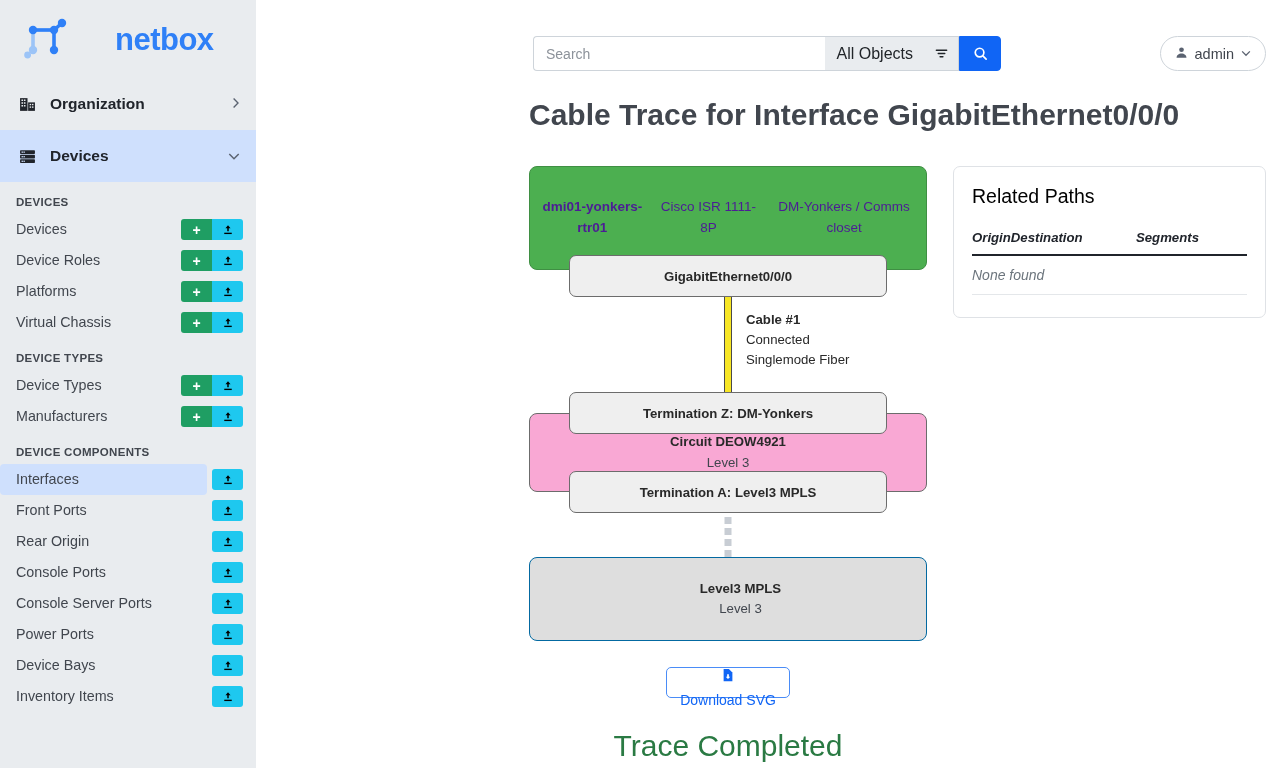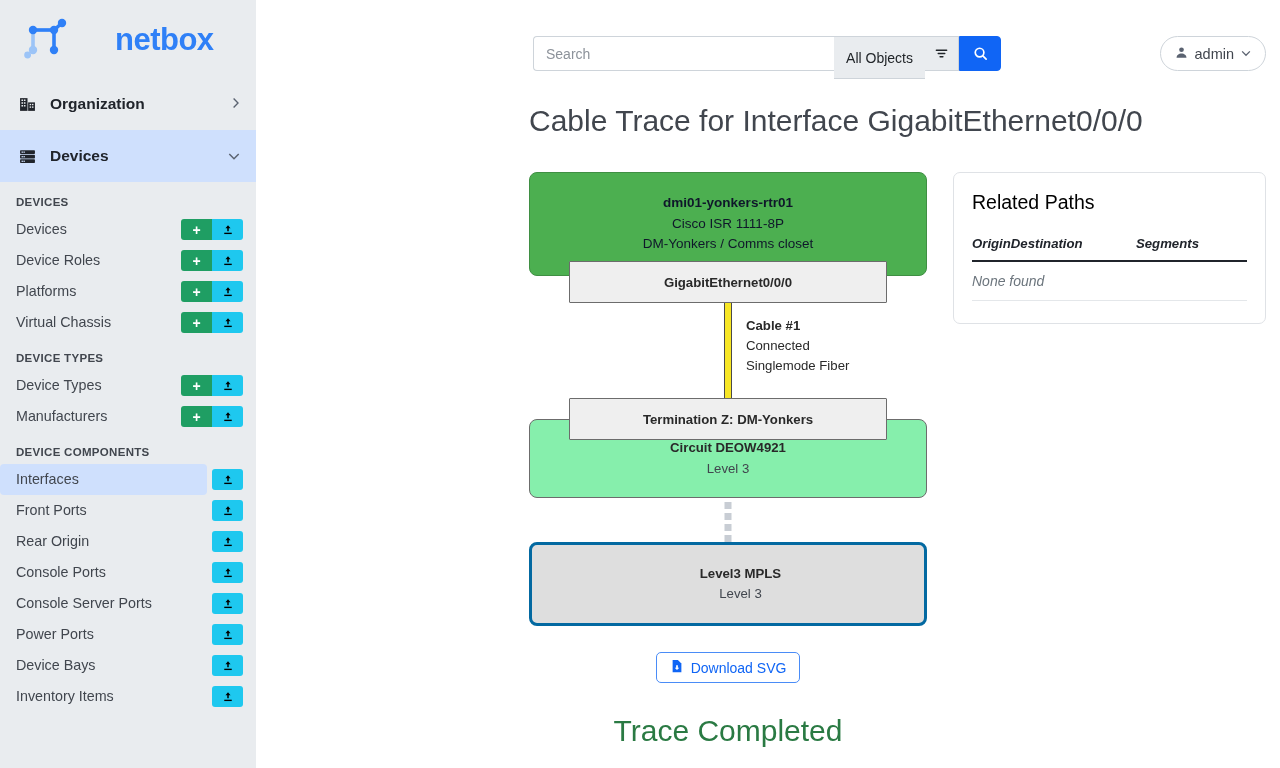--- a/index.html
+++ b/index.html
@@ -80,23 +80,23 @@
     flex: 1 1 auto; height: 35px;
     border: 1px solid #ced4da; border-right: none;
     border-radius: 4px 0 0 4px;
     padding: 0 12px; font-size: 14px; color: #212529;
     background: #fff; outline: none;
     font-family: "Liberation Sans", sans-serif;
   }
   .search-input::placeholder { color: #8c929a; }
   .search-scope {
     display: flex; align-items: center; justify-content: center;
-    padding: 0 12px; height: 43px;
+    padding: 0 12px; height: 35px;
     background: #e9ecef; border: 1px solid #ced4da; border-left: none; border-right: none;
-    font-size: 14px; color: #212529; cursor: pointer; white-space: nowrap;
+    font-size: 16px; color: #212529; cursor: pointer; white-space: nowrap;
   }
   .search-filter {
     display: flex; align-items: center; justify-content: center;
     width: 34px; height: 35px;
     background: #e9ecef; border: 1px solid #ced4da; border-left: none;
     cursor: pointer; color: #212529;
   }
   .search-go {
     display: flex; align-items: center; justify-content: center;
     width: 42px; height: 35px; background: #1065f5;
@@ -106,91 +106,91 @@
   .user-menu {
     position: absolute; right: 14px; top: 18px;
     display: flex; align-items: center; gap: 7px;
     height: 35px; padding: 0 14px;
     border: 1px solid #ced4da; border-radius: 18px;
     background: #fff; font-size: 14.5px; color: #41464e; cursor: pointer;
   }
   .user-menu .caret { font-size: 9px; color: #5a6270; }
 
   .page-title {
-    font-size: 30px; font-weight: 400; color: #41464e;
-    padding: 0 0 0 273px; margin-top: 15px; line-height: 1.2;
+    font-size: 30px; font-weight: 700; color: #41464e;
+    padding: 0 0 0 273px; margin-top: 9px; line-height: 1.2;
   }
 
   .content { display: flex; padding: 0 14px 0 273px; margin-top: 33px; }
   .left-col { width: 398px; flex: 0 0 398px; }
   .right-col { flex: 1 1 auto; padding-left: 26px; }
 
   
   .trace { position: relative; width: 398px; }
   .node-device {
     width: 398px; height: 104px; background: #4caf50;
     border: 1px solid #3f8f43; border-radius: 8px;
-    display: flex; flex-direction: column; align-items: center; justify-content: center;
-    color: #0f172a; text-align: center;
+    display: flex; flex-direction: row; align-items: center; justify-content: center;
+    color: #4c1d95; text-align: center;
   }
   .node-device .n1 { font-size: 13.5px; font-weight: 700; line-height: 1.55; }
   .node-device .n2, .node-device .n3 { font-size: 13.5px; font-weight: 400; line-height: 1.55; }
 
   .term-box {
     width: 318px; height: 42px; margin: -15px auto 0;
-    background: #efefef; border: 1px solid #6c6c6c; border-radius: 1px;
+    background: #efefef; border: 1px solid #6c6c6c; border-radius: 7px;
     display: flex; align-items: center; justify-content: center;
     font-size: 13.2px; font-weight: 700; color: #292929;
     position: relative; z-index: 3;
   }
 
   .cable-seg { position: relative; height: 96px; }
   .cable-line {
     position: absolute; left: 199px; top: -2px; width: 8px; height: 100px;
     background: #f7e625; border-left: 1px solid #4a4a4a; border-right: 1px solid #4a4a4a;
     transform: translateX(-50%);
   }
   .cable-text { position: absolute; left: 217px; top: 13px; text-align: left; }
   .cable-text .c1 { font-size: 13.2px; font-weight: 700; color: #292929; line-height: 1.52; }
   .cable-text .c2, .cable-text .c3 { font-size: 13.2px; color: #292929; line-height: 1.52; }
 
   .circuit-wrap { position: relative; margin-top: -1px; }
   .circuit-box {
-    width: 398px; height: 79px; background: #86efac;
+    width: 398px; height: 79px; background: #f9a8d4;
     border: 1px solid #6c6c6c; border-radius: 8px;
     display: flex; flex-direction: column; align-items: center; justify-content: center;
     text-align: center; position: relative; z-index: 1;
   }
   .circuit-box .q1 { font-size: 13.2px; font-weight: 700; color: #292929; line-height: 1.55; }
   .circuit-box .q2 { font-size: 13.2px; color: #41464e; line-height: 1.55; }
   .term-over-top { margin: 0 auto -21px; position: relative; z-index: 3; }
   .term-over-bot { margin: -21px auto 0; position: relative; z-index: 3; }
 
   .dash-seg { height: 44px; position: relative; }
   .dash-seg .dot {
     position: absolute; left: 199px; width: 7px; height: 7px;
     background: #c8cdd4; transform: translateX(-50%);
   }
 
   .node-pn {
     width: 398px; height: 84px; background: #dedede;
-    border: 3px solid #0369a1; border-radius: 8px;
+    border: 1px solid #0369a1; border-radius: 8px;
     display: flex; flex-direction: column; align-items: center; justify-content: center;
     text-align: center;
     padding-left: 25px;
   }
   .node-pn .p1 { font-size: 13.2px; font-weight: 700; color: #292929; line-height: 1.55; }
   .node-pn .p2 { font-size: 13.2px; color: #41464e; line-height: 1.55; }
 
   .dl-wrap { display: flex; justify-content: center; margin-top: 26px; }
   .dl-btn {
     display: inline-flex; align-items: center; gap: 7px;
     height: 31px; padding: 0 13px;
     border: 1px solid #4a8cf7; border-radius: 5px;
-    background: #fff; color: #1065f5; font-size: 14px; cursor: pointer;
+    background: #fff; color: #1065f5; font-size: 14px; cursor: pointer; flex-direction: column;
   }
   .trace-done {
     text-align: center; margin-top: 30px;
     font-size: 30px; font-weight: 400; color: #2a7a43; line-height: 1.2;
   }
 
   
   .card {
     border: 1px solid #dfe2e6; border-radius: 7px; background: #fff;
     padding: 18px 18px 22px 18px;
@@ -525,20 +525,23 @@
             </div>
           </div>
 
           <div class="circuit-wrap">
             <div class="term-box term-over-top">
               <span>Termination Z: DM-Yonkers</span>
             </div>
             <div class="circuit-box">
               <div class="q1">Circuit DEOW4921</div>
               <div class="q2">Level 3</div>
+            </div>
+            <div class="term-box term-over-bot">
+              <span>Termination A: Level3 MPLS</span>
             </div>
           </div>
 
           <div class="dash-seg">
             <span class="dot" style="top:4px"></span>
             <span class="dot" style="top:15px"></span>
             <span class="dot" style="top:26px"></span>
             <span class="dot" style="top:37px"></span>
           </div>
 

